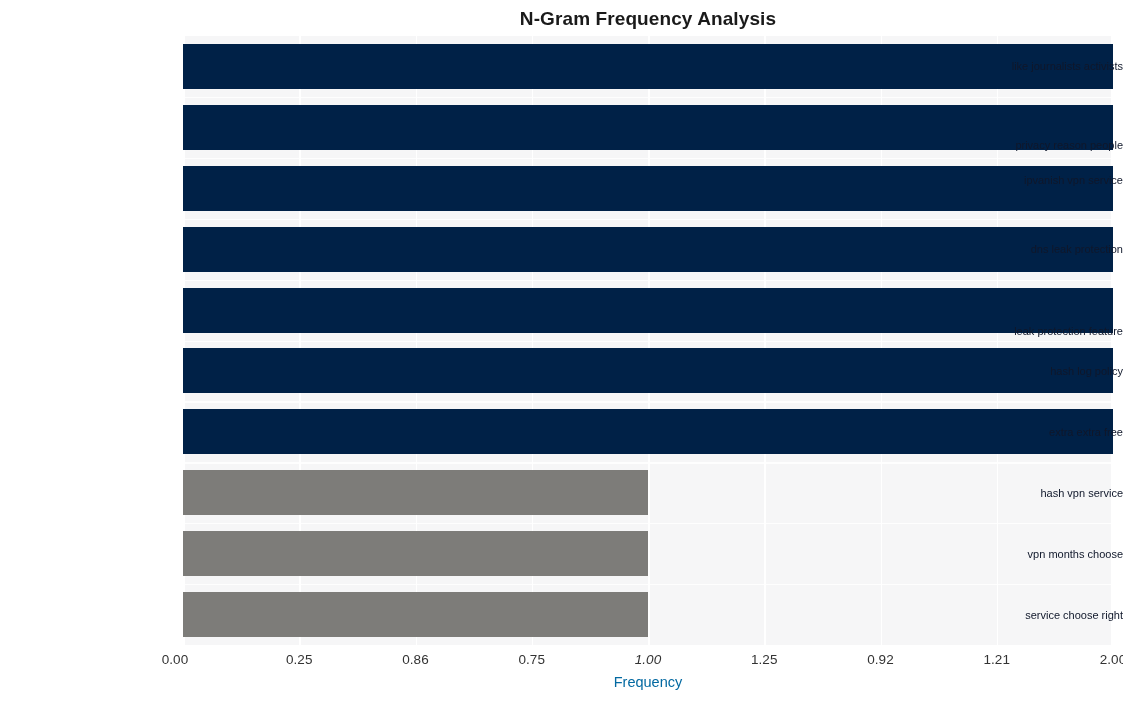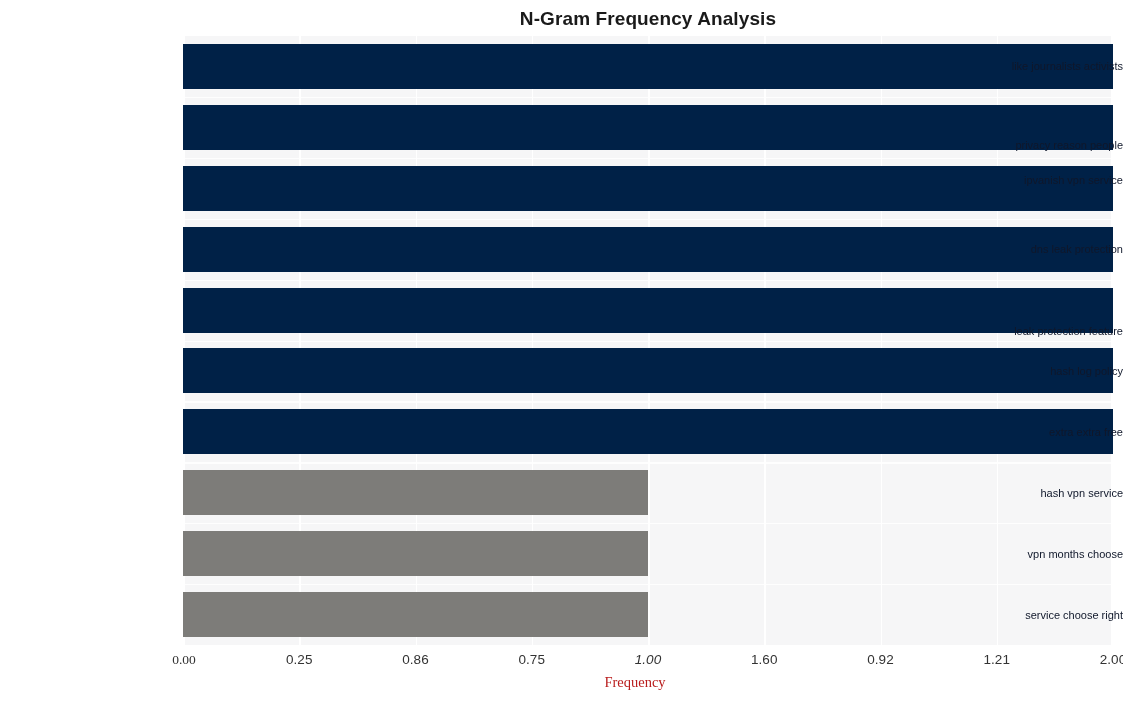--- a/index.html
+++ b/index.html
@@ -88,28 +88,27 @@
     width: 80px;
     margin-left: -40px;
     text-align: center;
     font-size: 13.5px;
     color: #333333;
     line-height: 17px;
   }
 
   #xaxis-label {
     position: absolute;
-    left: 170px;
+    left: 183px;
     top: 673px;
     width: 930px;
     text-align: center;
     font-size: 14.5px;
-    color: #b91c1c;
+    color: #0369a1;
     line-height: 19px;
-    font-family: Liberation Serif, serif;
   }
 </style>
 </head>
 <body>
 
 <div id="figure">
 
   <div id="chart-title">N-Gram Frequency Analysis</div>
 
   <div id="plot-area">
@@ -155,26 +154,26 @@
       <div class="ytick" style="top: 171px;">ipvanish vpn service</div>
       <div class="ytick" style="top: 240.15px;">dns leak protection</div>
       <div class="ytick" style="top: 316px; margin-top: 6px;">leak protection feature</div>
       <div class="ytick" style="top: 361.95px;">hash log policy</div>
       <div class="ytick" style="top: 422.85px;">extra extra free</div>
       <div class="ytick" style="top: 483.75px;">hash vpn service</div>
       <div class="ytick" style="top: 544.65px;">vpn months choose</div>
       <div class="ytick" style="top: 605.55px;">service choose right</div>
     </div>
   <div id="xtick-labels">
-      <div class="xtick" style="left: 184px; font-family: Liberation Serif, serif;">0.00</div>
+      <div class="xtick" style="left: 175px;">0.00</div>
       <div class="xtick" style="left: 299.25px;">0.25</div>
       <div class="xtick" style="left: 415.5px;">0.86</div>
       <div class="xtick" style="left: 531.75px;">0.75</div>
       <div class="xtick" style="left: 648px; font-style: italic;">1.00</div>
-      <div class="xtick" style="left: 764.25px;">1.60</div>
+      <div class="xtick" style="left: 764.25px;">1.25</div>
       <div class="xtick" style="left: 880.5px;">0.92</div>
       <div class="xtick" style="left: 996.75px;">1.21</div>
       <div class="xtick" style="left: 1113px;">2.00</div>
     </div>
 
   <div id="xaxis-label">Frequency</div>
 
 </div>
 
 </body></html>

